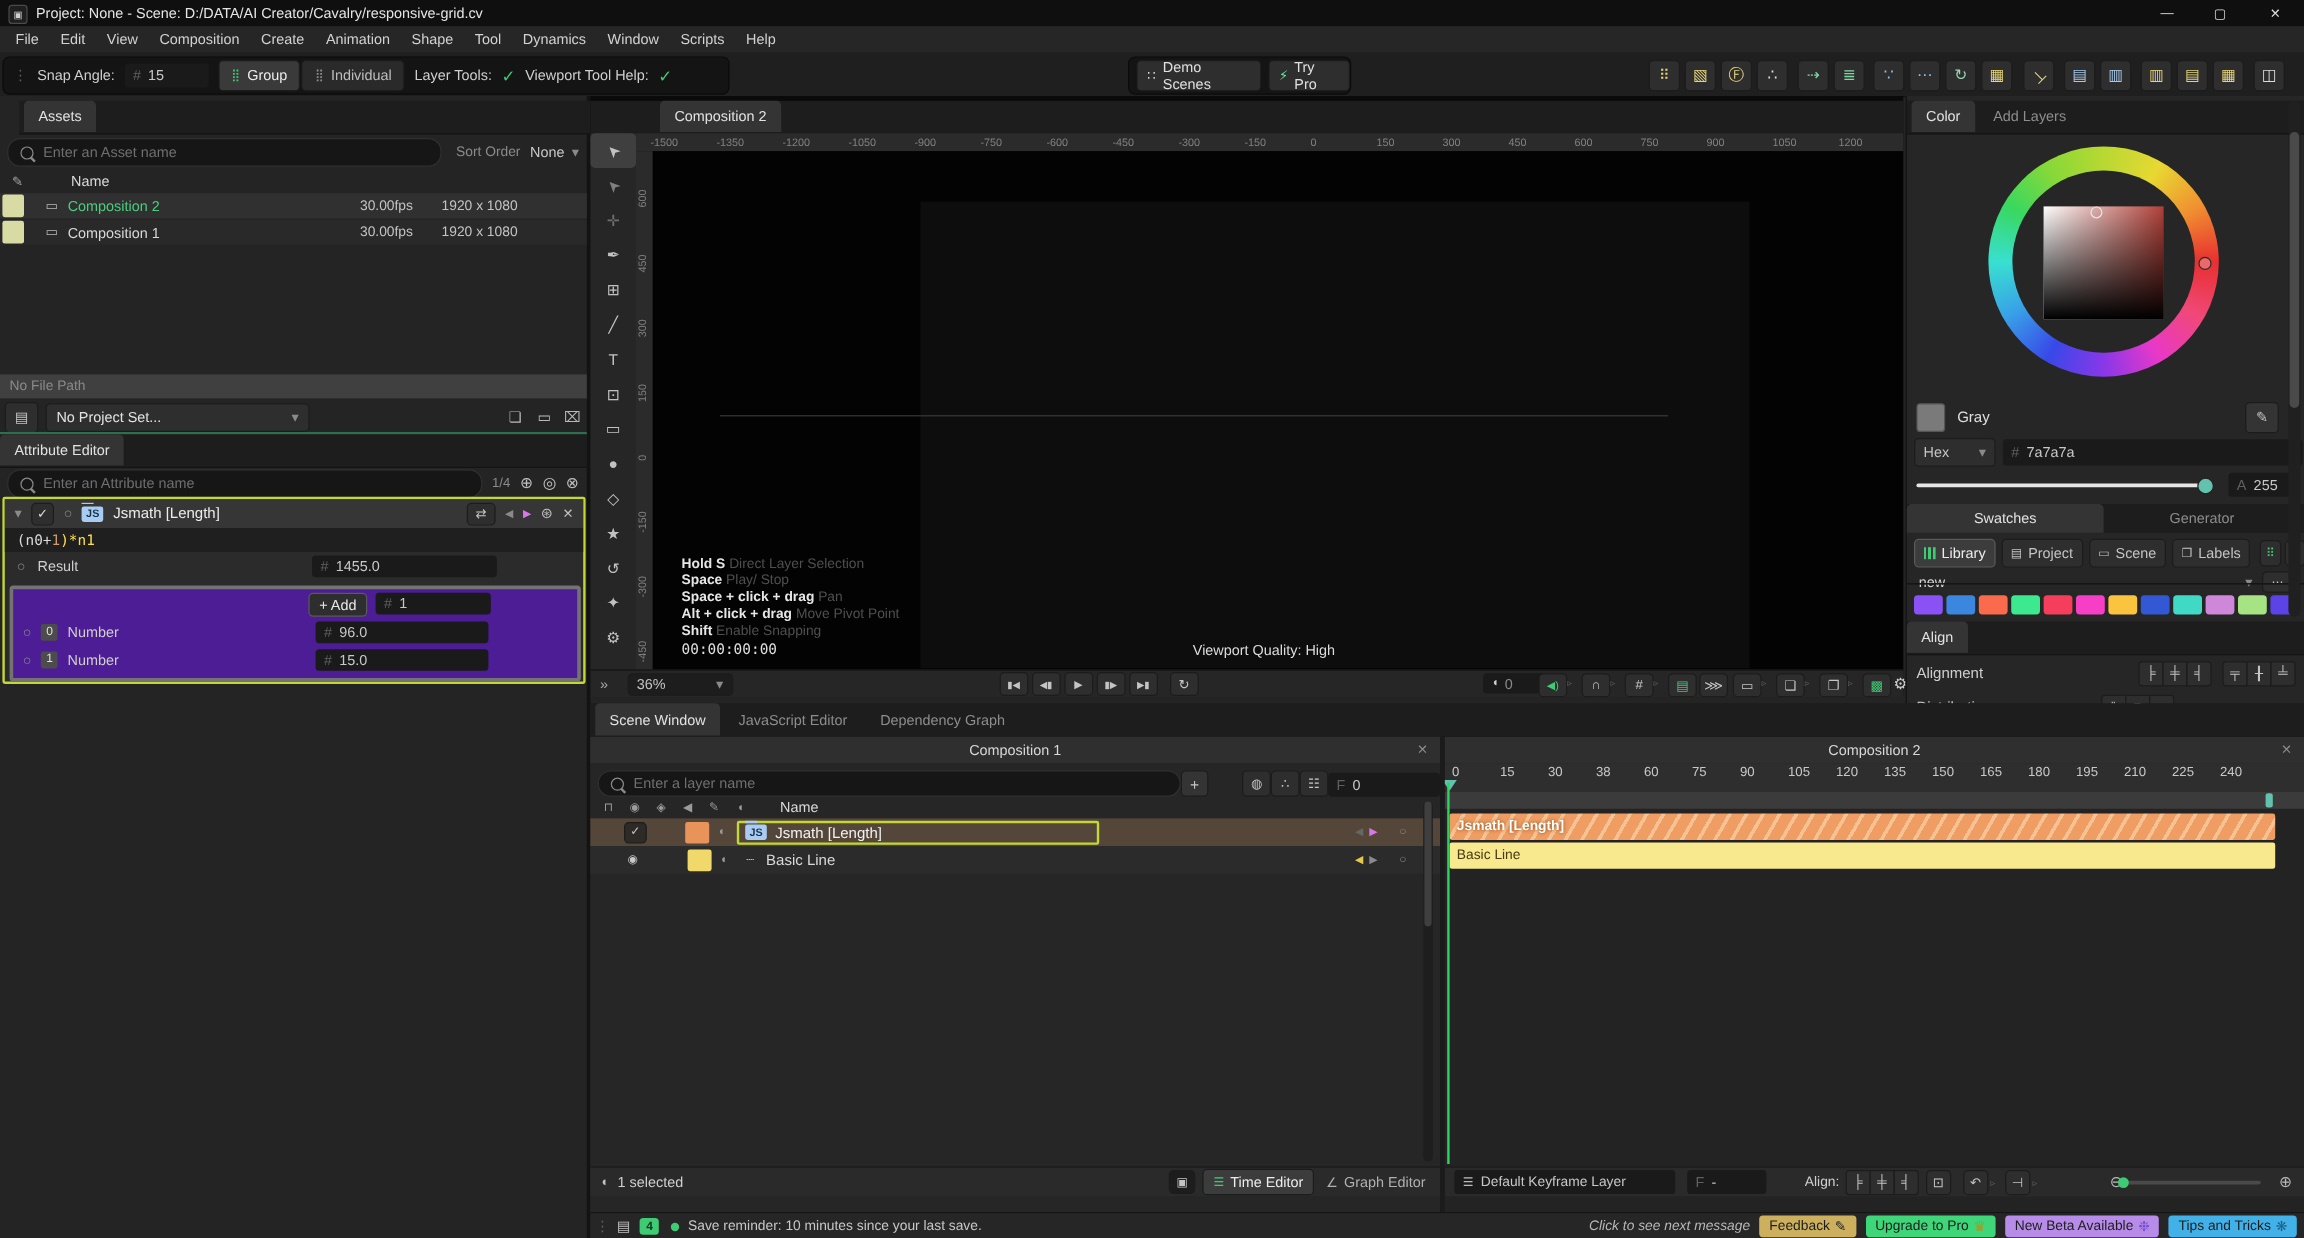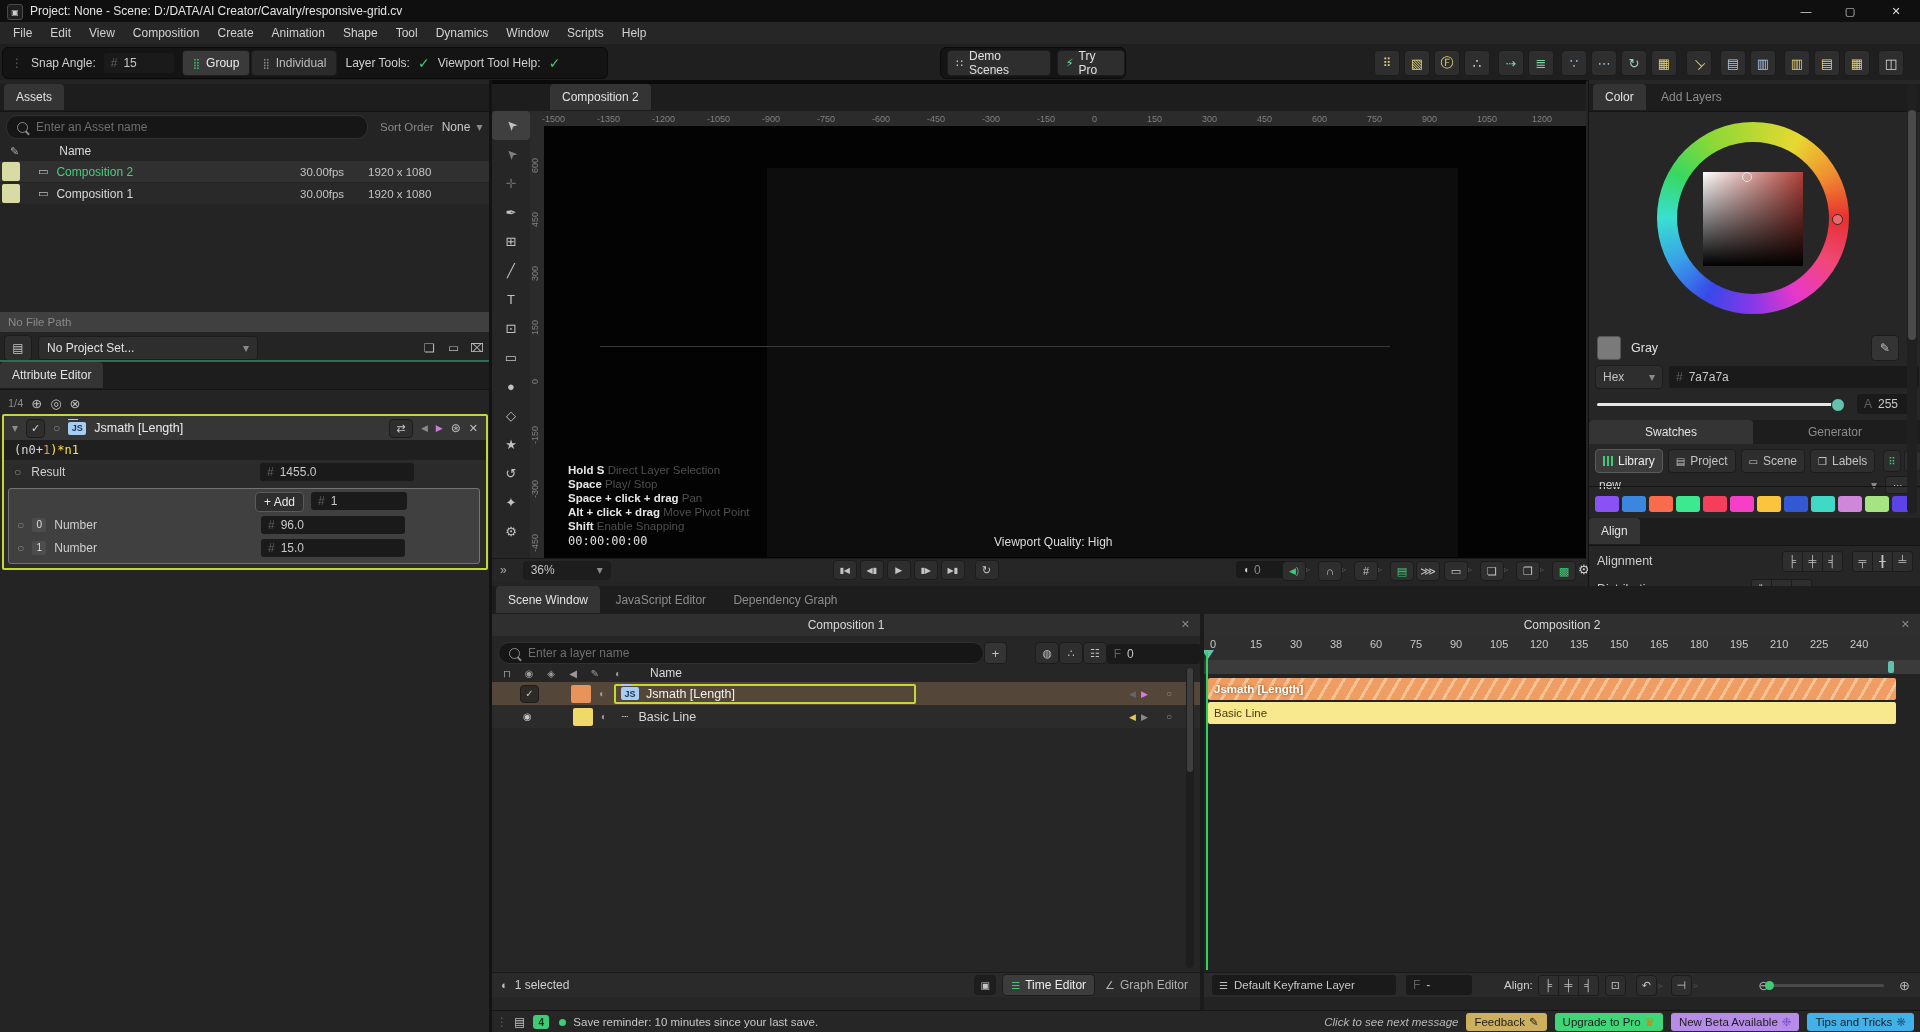--- a/index.html
+++ b/index.html
@@ -136,21 +136,21 @@
     <span class="ibtn abs" style="left:1720px;top:6px;width:24px;height:24px;color:#a8c8e8;font-size:13px;">▤</span>
     <span class="ibtn abs" style="left:1750px;top:6px;width:24px;height:24px;color:#a8c8e8;font-size:13px;">▥</span>
     <span class="ibtn abs" style="left:1784px;top:6px;width:24px;height:24px;color:#e5d47a;font-size:13px;">▥</span>
     <span class="ibtn abs" style="left:1814px;top:6px;width:24px;height:24px;color:#e5d47a;font-size:13px;">▤</span>
     <span class="ibtn abs" style="left:1844px;top:6px;width:24px;height:24px;color:#e5d47a;font-size:13px;">▦</span>
     <span class="ibtn abs" style="left:1878px;top:6px;width:24px;height:24px;color:#dcdcdc;font-size:13px;">◫</span>
   </div>
 
   <div class="abs" style="left:0;top:80px;width:489px;height:952px;background:#242424;border-right:3px solid #131313;">
 
-    <div class="abs tabstrip" style="left:0;top:4px;width:489px;height:27px;">
+    <div class="abs tabstrip" style="left:16px;top:4px;width:489px;height:27px;">
       <span class="tab" style="margin-left:4px;">Assets</span>
     </div>
 
     <div class="abs row" style="left:0;top:34px;width:489px;height:26px;">
       <div class="pill" style="margin-left:6px;width:340px;">
         <span class="mag"></span>
         <input placeholder="Enter an Asset name" style="">
       </div>
       <span class="dim" style="margin-left:12px;font-size:11.5px;">Sort Order</span>
       <span style="margin-left:8px;color:#c8c8c8;">None</span>
@@ -190,20 +190,24 @@
       <span class="abs" style="left:424px;color:#b8b8b8;font-size:12px;">❏</span>
       <span class="abs" style="left:448px;color:#b8b8b8;font-size:12px;">▭</span>
       <span class="abs" style="left:470px;color:#b8b8b8;font-size:12px;">⌧</span>
     </div>
     <div class="abs" style="left:0;top:280px;width:489px;height:2px;background:#2e6e52;"></div>
 
     <div class="abs tabstrip" style="left:0;top:282px;width:489px;height:27px;">
       <span class="tab">Attribute Editor</span>
     </div>
     <div class="abs row" style="left:0;top:310px;width:489px;height:26px;">
+      <div class="pill" style="margin-left:6px;width:374px;">
+        <span class="mag"></span>
+        <input placeholder="Enter an Attribute name" style="">
+      </div>
       <span class="dim" style="margin-left:8px;font-size:11px;">1/4</span>
       <span style="margin-left:8px;color:#c0c0c0;font-size:13px;">⊕</span>
       <span style="margin-left:8px;color:#c0c0c0;font-size:13px;">◎</span>
       <span style="margin-left:8px;color:#c0c0c0;font-size:13px;">⊗</span>
     </div>
 
     <div class="abs" style="left:2px;top:334px;width:482px;height:152px;border:2px solid #c3d832;border-radius:2px;background:#2b2b2b;">
       <div class="row" style="height:24px;background:#363636;gap:8px;padding-left:8px;">
         <span class="dim">▾</span>
         <span class="ibtn" style="width:17px;height:17px;font-size:11px;color:#d8d8d8;">✓</span>
@@ -222,21 +226,21 @@
           <span style="color:#fde047;">)*n1</span>
       </div>
       <div class="row" style="height:24px;padding-left:10px;">
         <span class="dim">○</span>
         <span style="margin-left:10px;color:#cfcfcf;">Result</span>
         <span class="field" style="position:absolute;left:256px;width:140px;height:18px;">
             <span class="dim2">#</span>
             <span>1455.0</span>
           </span>
       </div>
-      <div class="abs" style="left:4px;top:72px;width:470px;height:74px;border:1px solid #737373;border-radius:3px;background:#404040;">
+      <div class="abs" style="left:4px;top:72px;width:470px;height:74px;border:3px solid #737373;border-radius:3px;background:#4c1d95;">
         <div class="row" style="height:24px;">
           <span class="ibtn" style="position:absolute;left:246px;top:3px;height:18px;padding:0 8px;border-color:#5a5a5a;color:#e8e8e8;">+ Add</span>
           <span class="field" style="position:absolute;left:302px;top:3px;width:82px;height:18px;">
               <span class="dim2">#</span>
               <span>1</span>
             </span>
         </div>
         <div class="row" style="height:23px;padding-left:8px;">
           <span class="dim">○</span>
           <span class="idx" style="margin-left:8px;">0</span>

